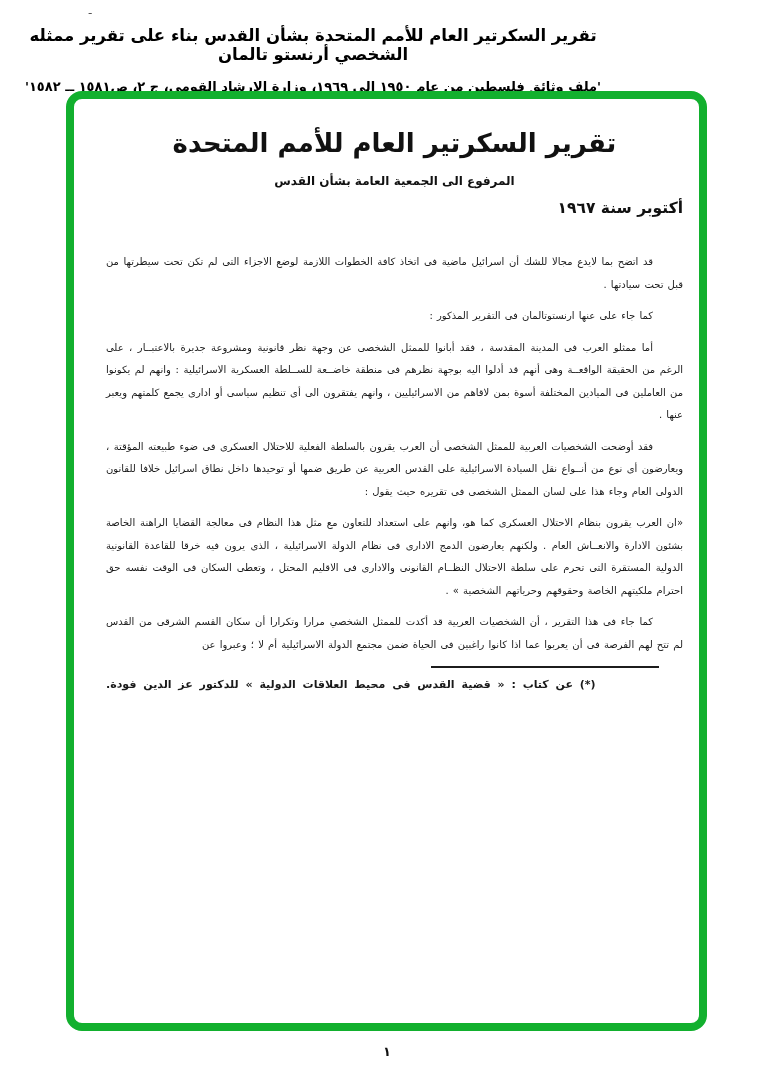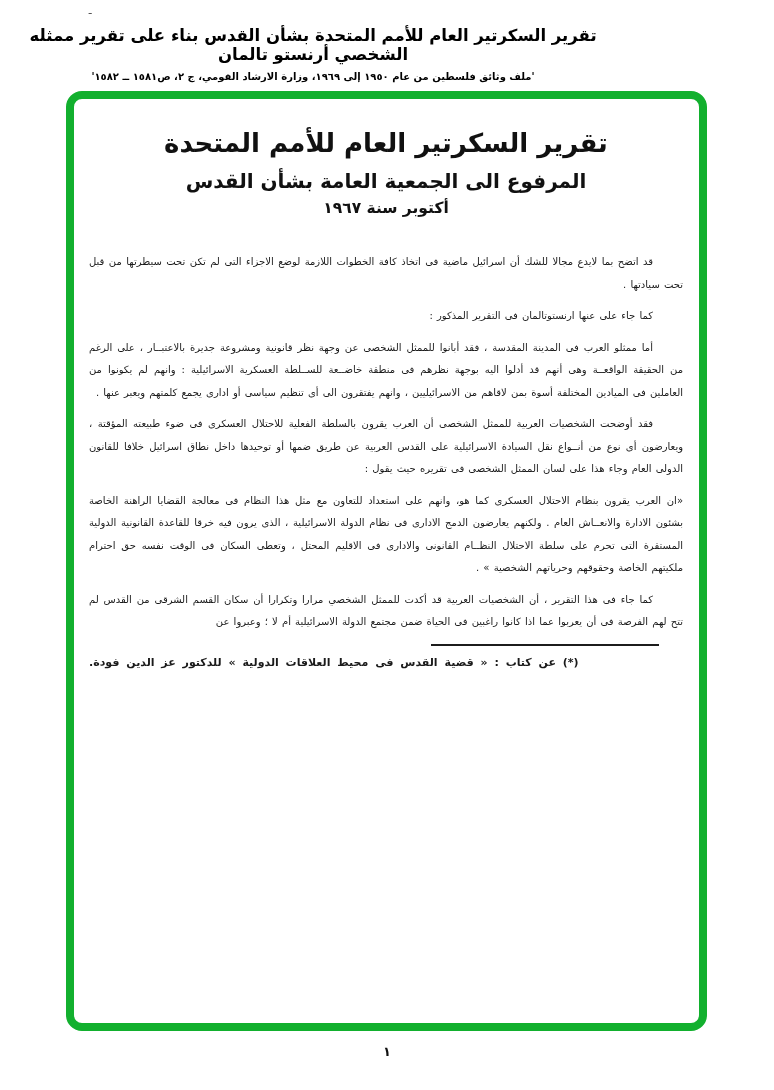--- a/index.html
+++ b/index.html
@@ -26,62 +26,61 @@
     width: 626px;
     text-align: center;
   }
   .header-line1 {
     font-size: 16.5px;
     font-weight: bold;
     color: #000;
     letter-spacing: 0px;
   }
   .header-line2 {
-    margin-top: 7px;
-    font-size: 10px;
+    margin-top: 15px;
+    font-size: 13px;
     font-weight: bold;
     color: #000;
   }
 
   
   .frame {
     position: absolute;
     left: 66px; top: 91px;
     width: 641px; height: 940px;
     border: 8px solid #12b02e;
     border-radius: 16px;
     background: #ffffff;
   }
 
   .doc {
     position: absolute;
     inset: 0;
-    padding: 24px 16px 0 15px;
+    padding: 24px 16px 0 32px;
     direction: rtl;
   }
 
   .doc-title {
     text-align: center;
     font-size: 26px;
     font-weight: bold;
     line-height: 36px;
     margin-top: 2px;
     margin-bottom: 8px;
     color: #111;
   }
   .doc-subtitle {
     text-align: center;
-    font-size: 20px;
+    font-size: 12px;
     font-weight: bold;
     line-height: 24px;
     margin-bottom: 4px;
     color: #111;
   }
   .doc-date {
-    text-align: center;
     font-size: 15.5px;
     font-weight: bold;
     line-height: 22px;
     margin-top: 2px;
     margin-bottom: 32px;
     color: #111;
   }
 
   .body-text { font-size: 10px; }
   .para {

